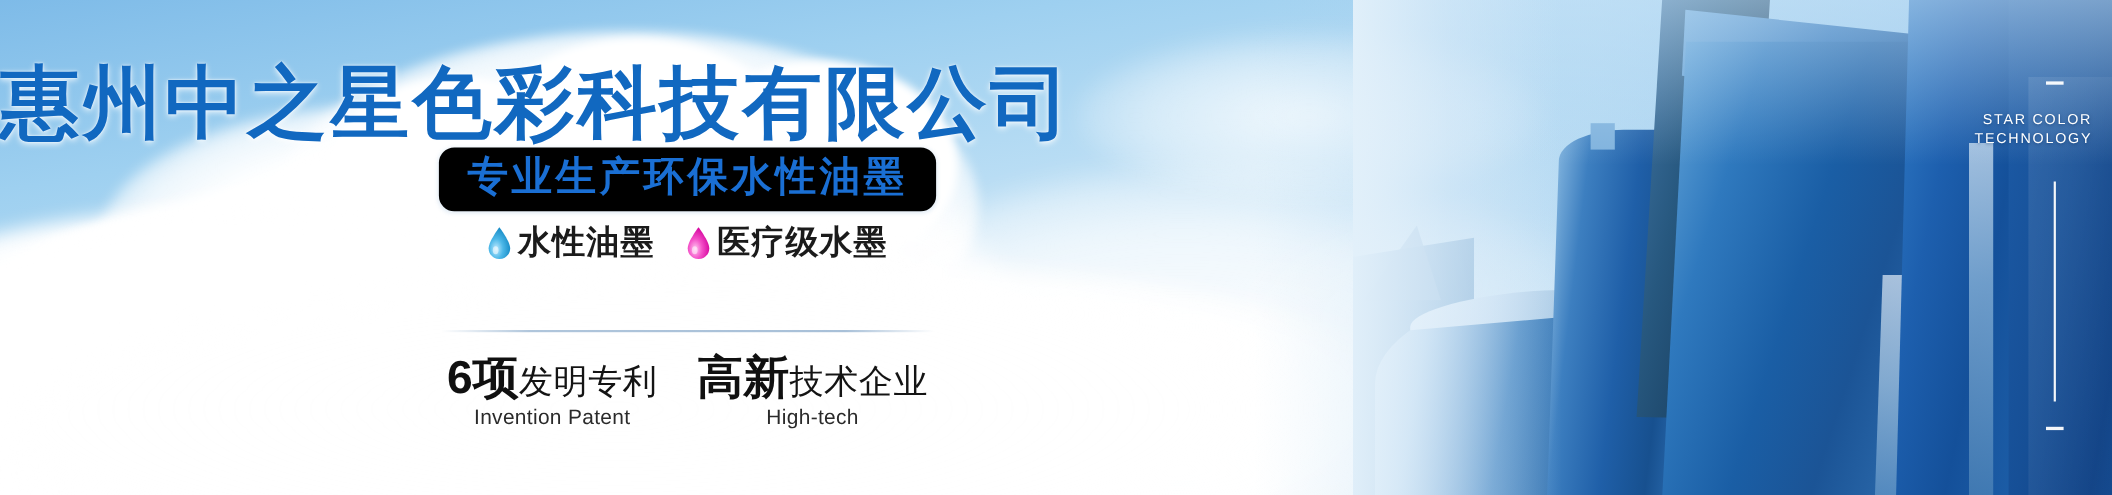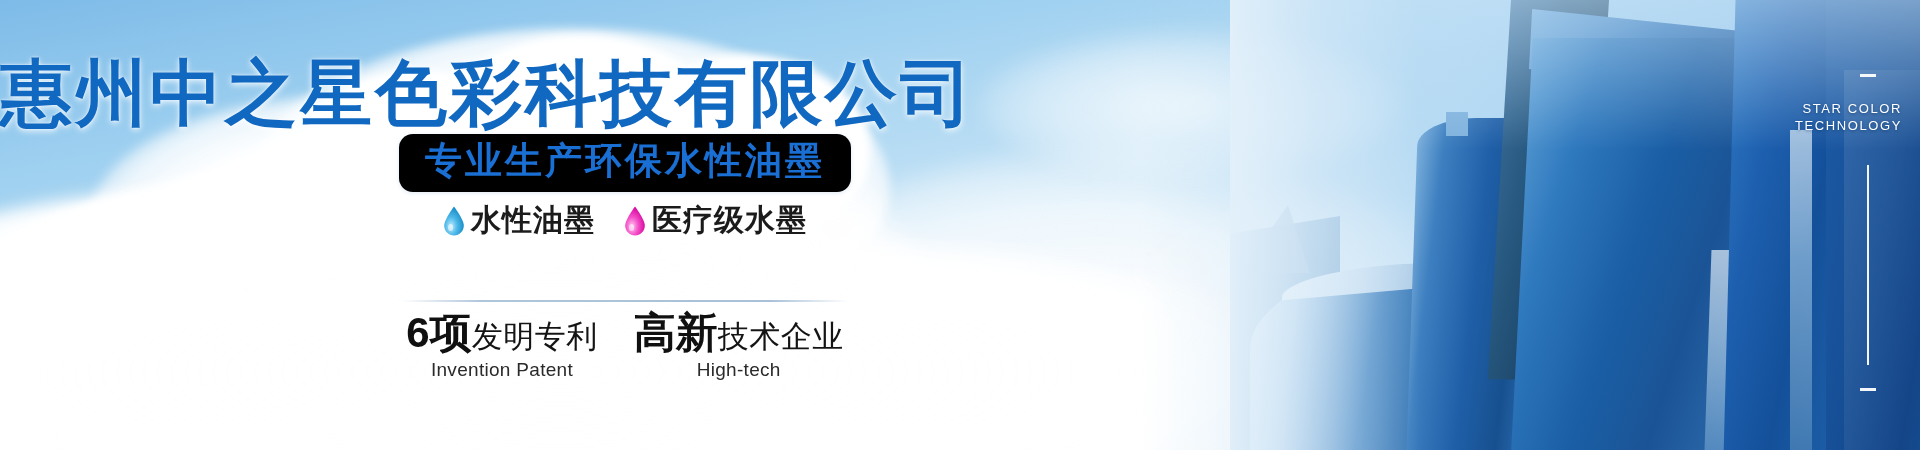--- a/index.html
+++ b/index.html
@@ -382,21 +382,21 @@
     transform: translateX(-50%);
     top: 300px;
     width: 448px;
     height: 2px;
     background: linear-gradient(90deg, rgba(120,160,195,0) 0%, rgba(110,150,190,0.55) 18%, rgba(110,150,190,0.6) 82%, rgba(120,160,195,0) 100%);
   }
 
   .badges {
     position: absolute;
     left: 0; right: 0;
-    top: 312px;
+    top: 322px;
     display: flex;
     justify-content: center;
     align-items: flex-start;
     gap: 36px;
   }
   .badge {
     text-align: center;
   }
   .badge-main {
     font-size: 0;

